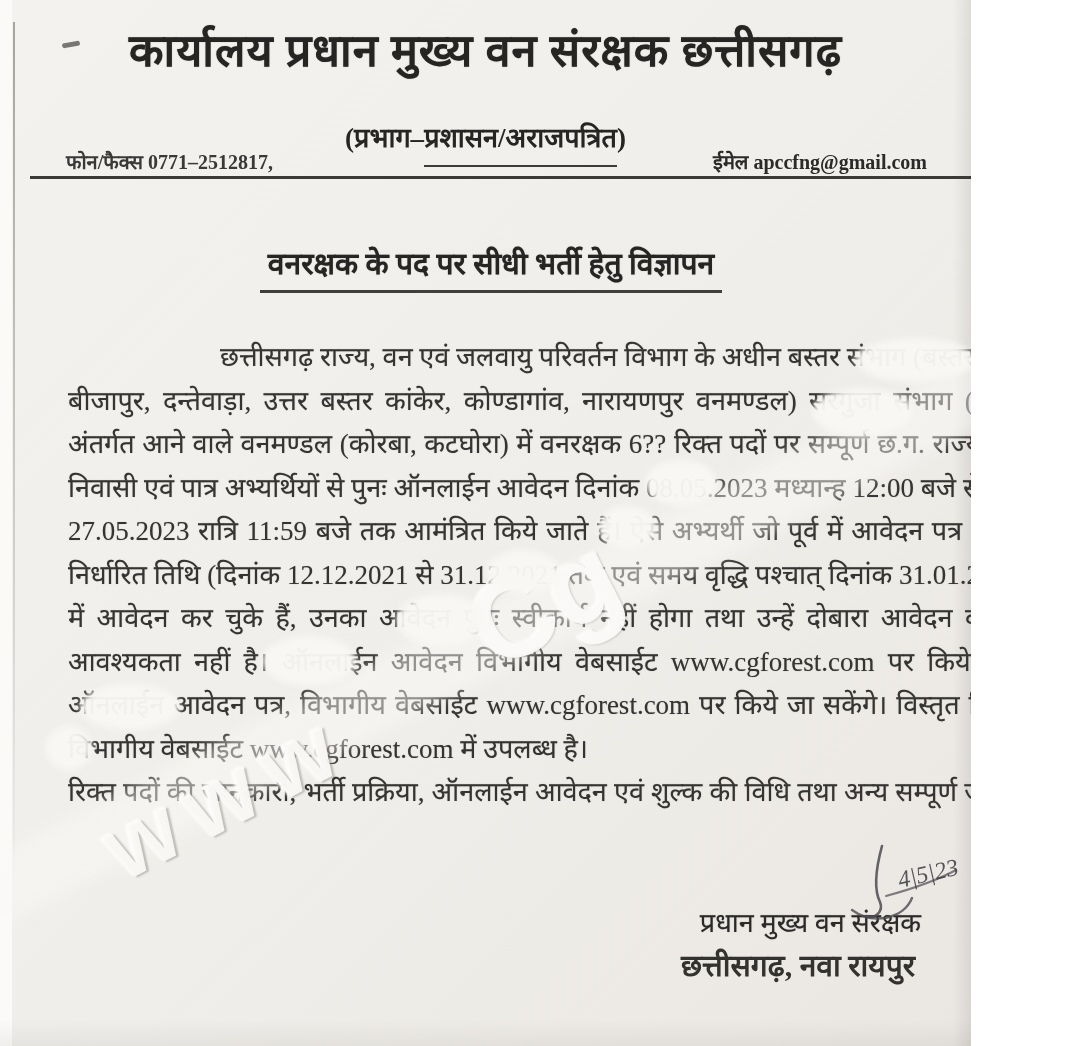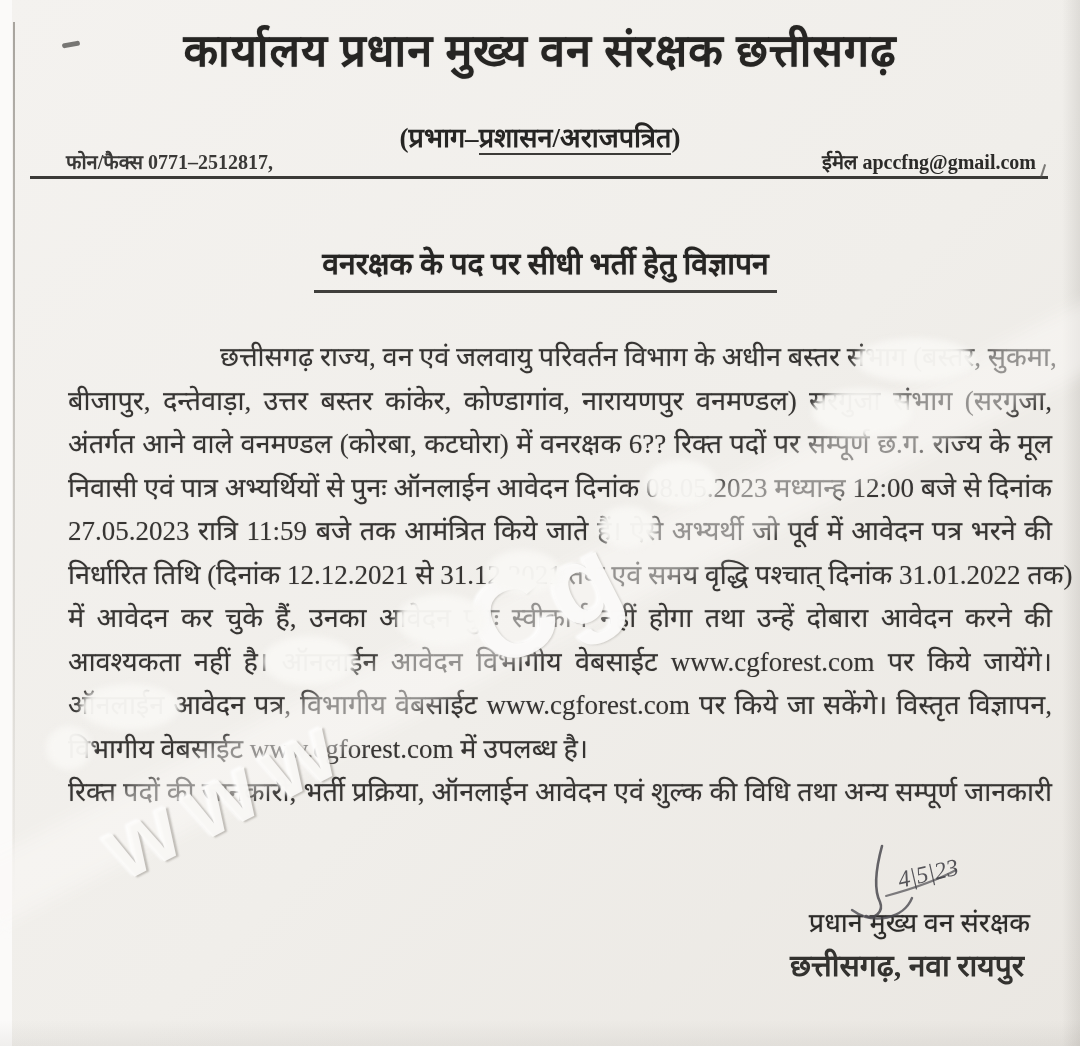--- a/index.html
+++ b/index.html
@@ -1,36 +1,36 @@
 <!DOCTYPE html>
 <html><head>
 <meta charset="utf-8">
 <style>
   html,body{margin:0;padding:0;background:#ffffff;}
   .page{
-    position:relative;width:1080px;height:1046px;overflow:hidden;
+    position:relative;width:971px;height:1046px;overflow:hidden;
     background:linear-gradient(135deg,#f4f2ef 0%,#f0eeea 55%,#eae7e2 100%);
     font-family:"Liberation Serif","DejaVu Serif",serif;
     color:#2e2d2b;
   }
   .edge-left{position:absolute;left:0;top:0;width:12px;height:100%;background:#fbfaf9;}
   .scan-line{position:absolute;left:13px;top:22px;width:2px;height:880px;
     background:linear-gradient(to bottom,rgba(105,100,92,.55),rgba(105,100,92,.18) 70%,rgba(105,100,92,0));}
   .edge-right{position:absolute;right:0;top:0;width:18px;height:100%;
     background:linear-gradient(to right,rgba(0,0,0,0),rgba(60,55,48,.10));}
   .edge-bottom{position:absolute;left:0;bottom:0;width:100%;height:26px;
     background:linear-gradient(to bottom,rgba(0,0,0,0),rgba(60,55,48,.06));}
   .corner-dash{position:absolute;left:62px;top:42px;width:18px;height:5px;background:#4d4c49;
     border-radius:3px;transform:rotate(-10deg);opacity:.75;}
 
   .hdr{position:absolute;left:0;right:0;text-align:center;z-index:2;color:#262523;}
   .office{top:18px;font-size:45px;font-weight:bold;letter-spacing:1px;text-shadow:0 0 1px rgba(40,38,35,.45);}
   .addr{top:84px;font-size:28px;font-weight:bold;}
   .divline{top:118px;font-size:27px;font-weight:bold;}
-  .divline .u{border-bottom:2px solid #3c3b38;padding-bottom:0;}
+  .divline .u{border-bottom:2px solid #3c3b38;padding-bottom:12px;}
   .contact{position:absolute;top:148px;left:66px;right:44px;display:flex;
     justify-content:space-between;align-items:flex-end;z-index:2;}
   .phone{font-size:20px;font-weight:bold;color:#3a3937;}
   .email{font-size:20px;font-weight:bold;color:#2c2b29;font-family:Liberation Serif, serif;}
   .rule{position:absolute;top:176px;left:30px;width:1018px;height:3px;background:#3b3a37;z-index:2;}
   .rule-tick{position:absolute;top:164px;left:1042px;width:2px;height:14px;background:#4a4946;
     transform:rotate(18deg);z-index:2;opacity:.7;}
 
   .title-wrap{position:absolute;top:242px;left:11px;right:0;text-align:center;z-index:2;}
   .title{display:inline-block;font-size:30px;font-weight:bold;color:#262523;

